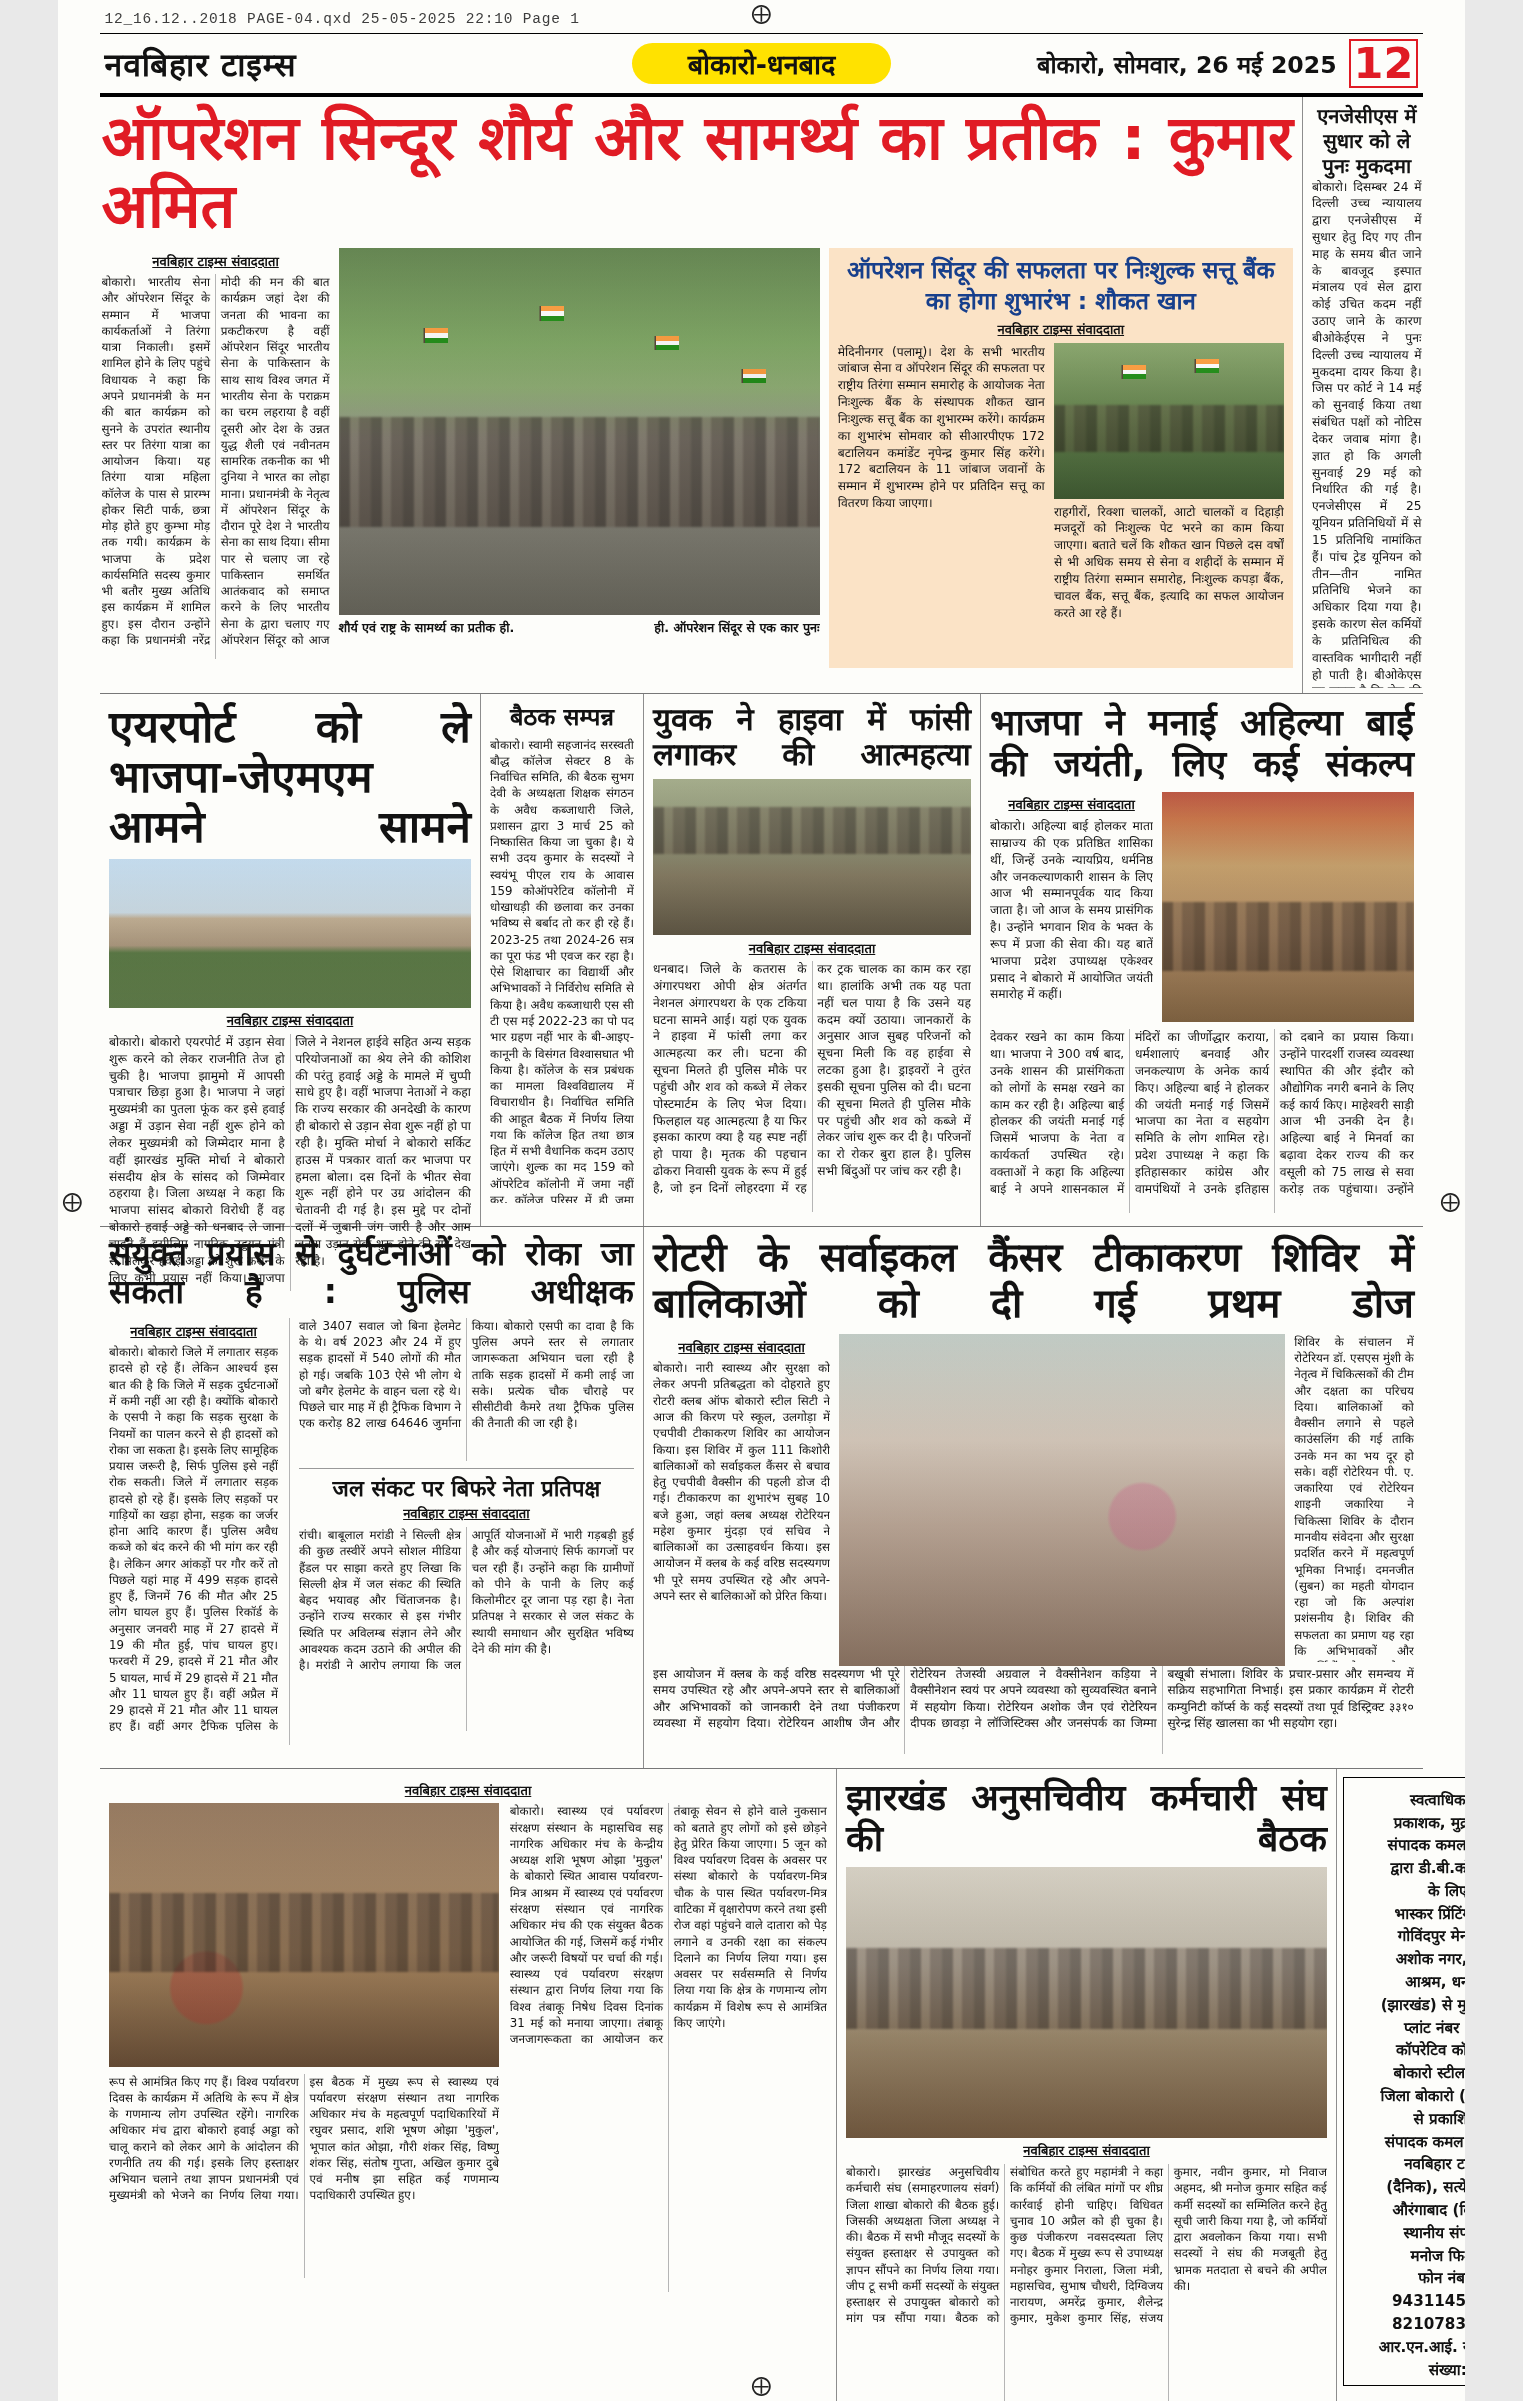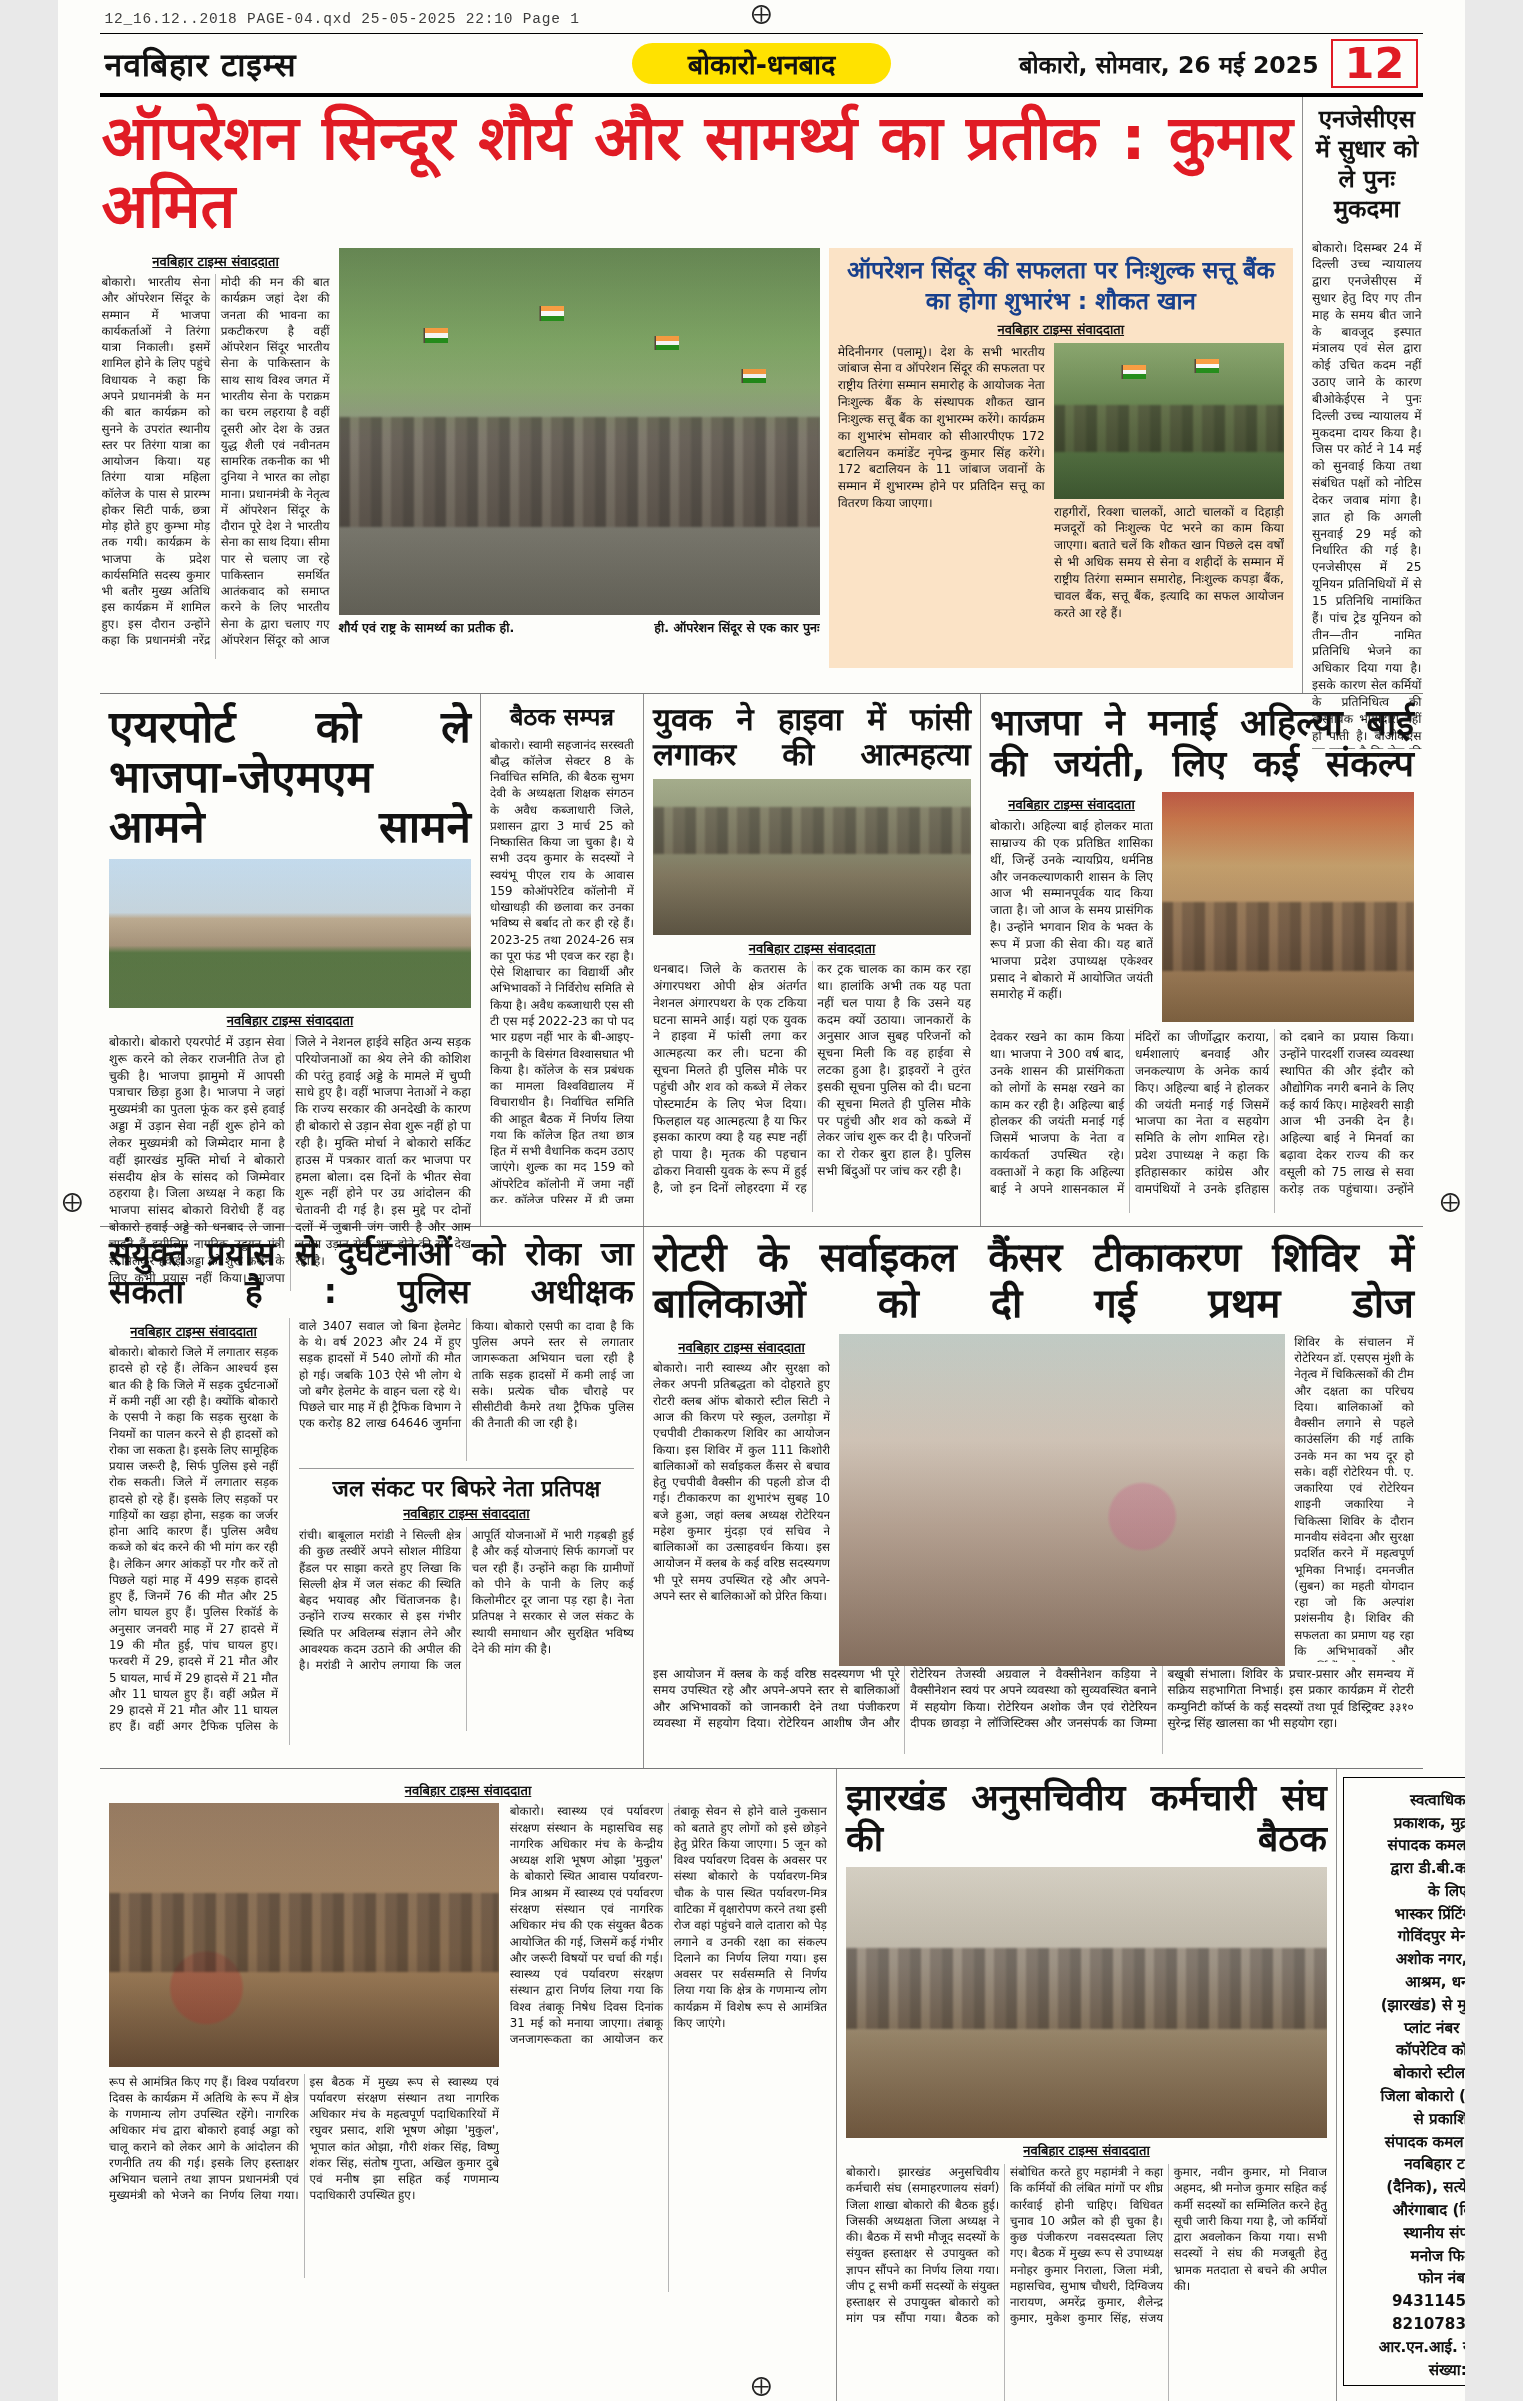--- a/index.html
+++ b/index.html
@@ -36,21 +36,21 @@
   }
   .masthead{font-size:32px;font-weight:800;flex:1;letter-spacing:0.8px;}
   .region-band{
     background:var(--yellow);border-radius:30.5px;
     font-size:27px;font-weight:800;padding:2.3px 56px;white-space:nowrap;
   }
   .head-right{flex:1;display:flex;align-items:center;justify-content:flex-end;gap:12px;text-align:right;}
   .dateline{font-size:23.6px;font-weight:700;white-space:nowrap;}
   .page-number{
     font-size:43px;font-weight:800;color:var(--red);
-    border:2.3px solid var(--red);padding:0 12px;line-height:1.05;
+    border:2.3px solid var(--red);padding:0 3px;line-height:1.05;
   }
   
   .byline{
     font-size:13px;font-weight:700;text-align:center;text-decoration:underline;
     margin:3.8px 0 4.6px 0;white-space:nowrap;overflow:hidden;
   }
   .body{
     font-size:12.2px;line-height:1.38;text-align:justify;overflow:hidden;
     column-gap:10.7px;column-rule:0.8px solid #b5b5b5;
   }
@@ -94,21 +94,21 @@
   .lead-caption{display:flex;justify-content:space-between;font-size:12.6px;
     font-weight:700;margin-top:4.6px;}
   .sattu-box{flex:1;background:#fbe3c6;padding:7.6px 9.1px;}
   .sattu-h{font-size:23.6px;color:var(--navy);line-height:1.3;}
   .sattu-content{display:flex;gap:9.1px;margin-top:3px;align-items:flex-end;}
   .sattu-content .colL{flex:0 0 207px;}
   .sattu-content .colL .body{height:299px;}
   .sattu-content .colR{flex:1;}
   .photo-sattu{height:156px;margin-bottom:4.6px;}
   .sattu-content .colR .body{height:139px;}
-  .njcs-h{font-size:24px;text-align:center;margin-bottom:16px;line-height:1.25;}
+  .njcs-h{font-size:20px;text-align:center;margin-bottom:0;line-height:1.25;}
   .njcs-body{height:509px;font-size:12.2px;}
   
   .sec2{height:533px;}
   .art-airport{flex:0 0 381px;}
   .art-baithak{flex:0 0 163px;}
   .art-suicide{flex:0 0 337px;}
   .art-ahilya{flex:1;}
   .airport-h{font-size:44px;margin-bottom:6.1px;}
   .photo-airport{height:149px;}
   .airport-body{column-count:2;height:257px;margin-top:1.5px;}

